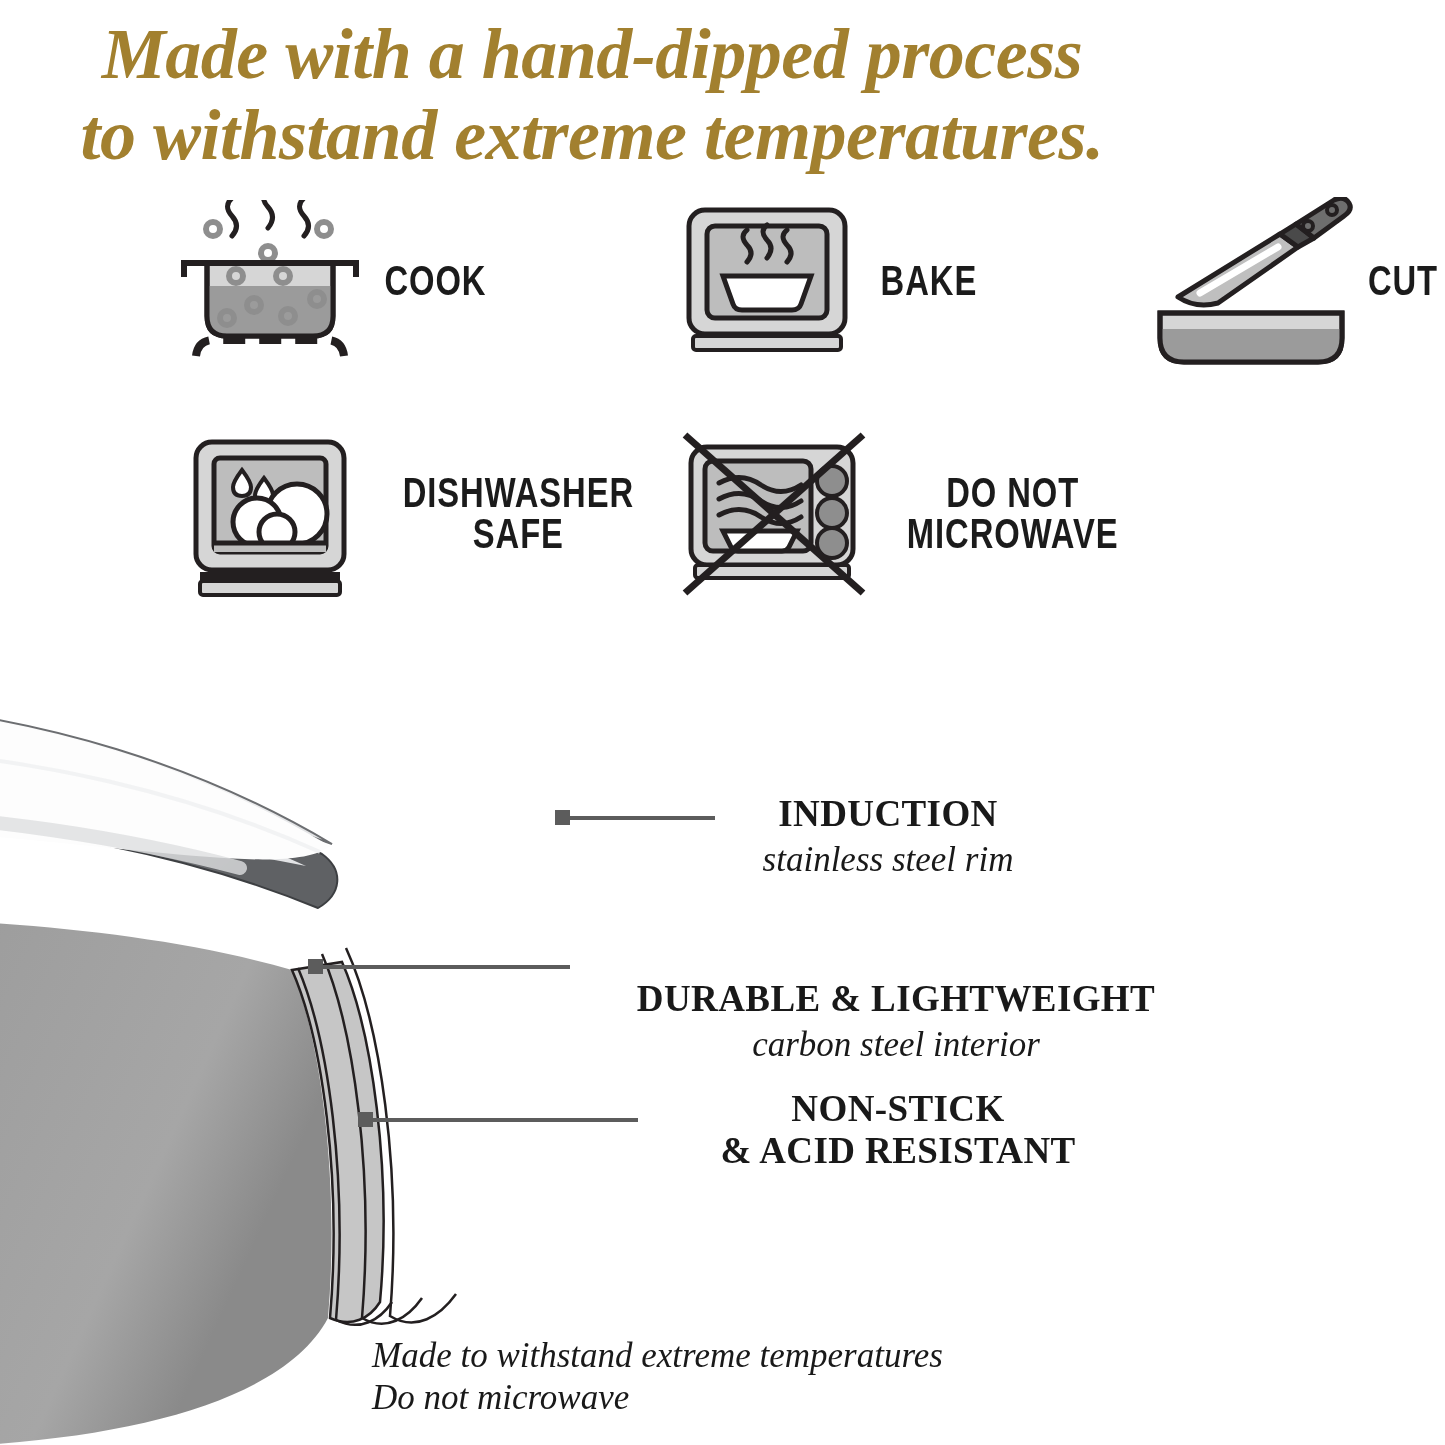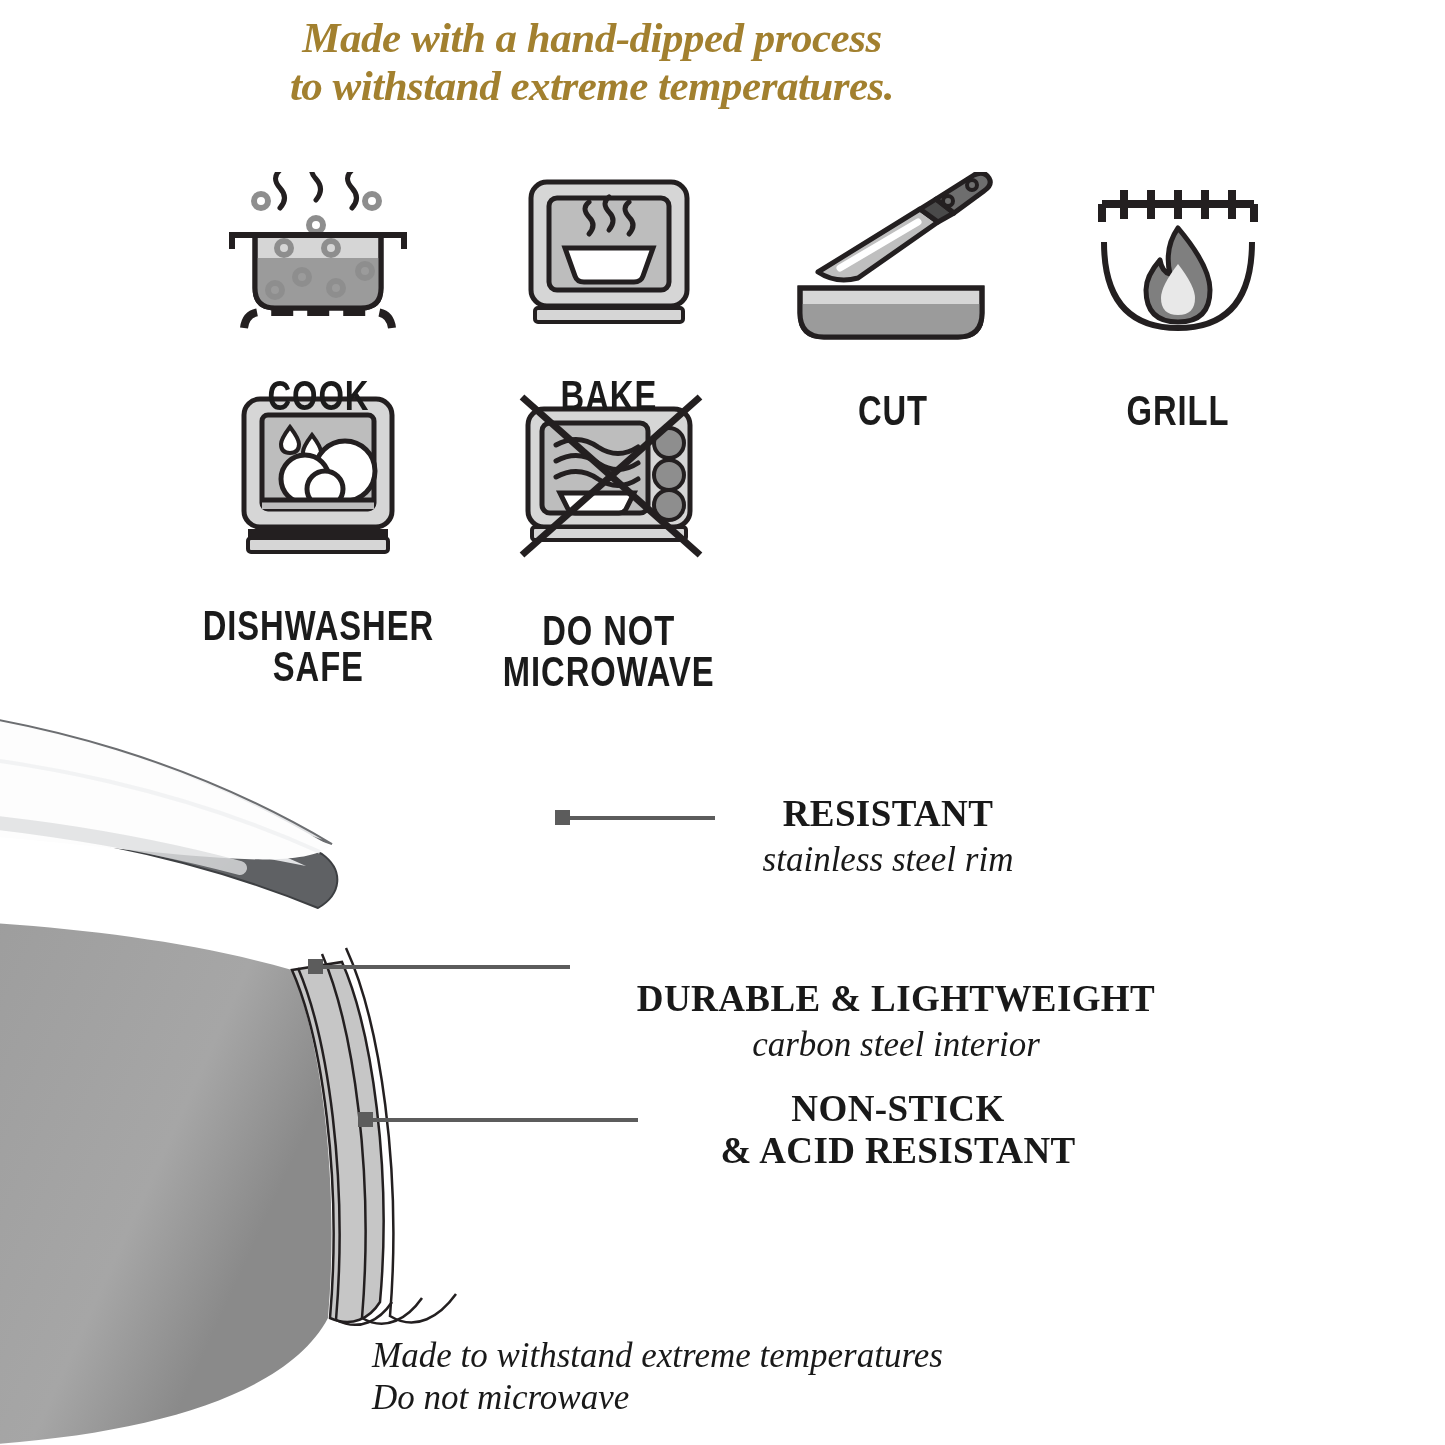--- a/index.html
+++ b/index.html
@@ -20,42 +20,41 @@
   #headline {
     position: absolute;
     left: 0;
     top: 14px;
     width: 1184px;
     text-align: center;
     color: #a2802f;
     font-family: "Liberation Serif", serif;
     font-weight: bold;
     font-style: italic;
-    font-size: 43px;
+    font-size: 72px;
     line-height: 1.12;
     letter-spacing: -0.5px;
   }
   #headline .hl-line { display: block; white-space: nowrap; }
 
   
   #icon-grid {
     position: absolute;
     left: 170px;
     top: 172px;
     width: 1150px;
     display: grid;
     grid-template-columns: repeat(4, 1fr);
     grid-template-rows: 215px 250px;
   }
   .icon-cell {
     display: flex;
-    flex-direction: column;
+    flex-direction: row;
     align-items: center;
     justify-content: flex-start;
-    gap: 40px;
   }
   .icon-art {
     height: 160px;
     display: flex;
     align-items: flex-end;
     justify-content: center;
   }
   .icon-label {
     margin-top: 4px;
     text-align: center;
@@ -386,21 +385,21 @@
   <div class="leader" id="leader-durable">
     <span class="ll-dot"></span>
     <span class="ll-line"></span>
   </div>
   <div class="leader" id="leader-nonstick">
     <span class="ll-dot"></span>
     <span class="ll-line"></span>
   </div>
 
   <div class="callout" id="callout-signature">
-    <div class="co-title">RESISTANT</div>
+    <div class="co-title">INDUCTION</div>
     <div class="co-sub">stainless steel rim</div>
   </div>
 
   <div class="callout" id="callout-durable">
     <div class="co-title">DURABLE &amp; LIGHTWEIGHT</div>
     <div class="co-sub">carbon steel interior</div>
   </div>
 
   <div class="callout" id="callout-nonstick">
     <div class="co-title">NON-STICK

